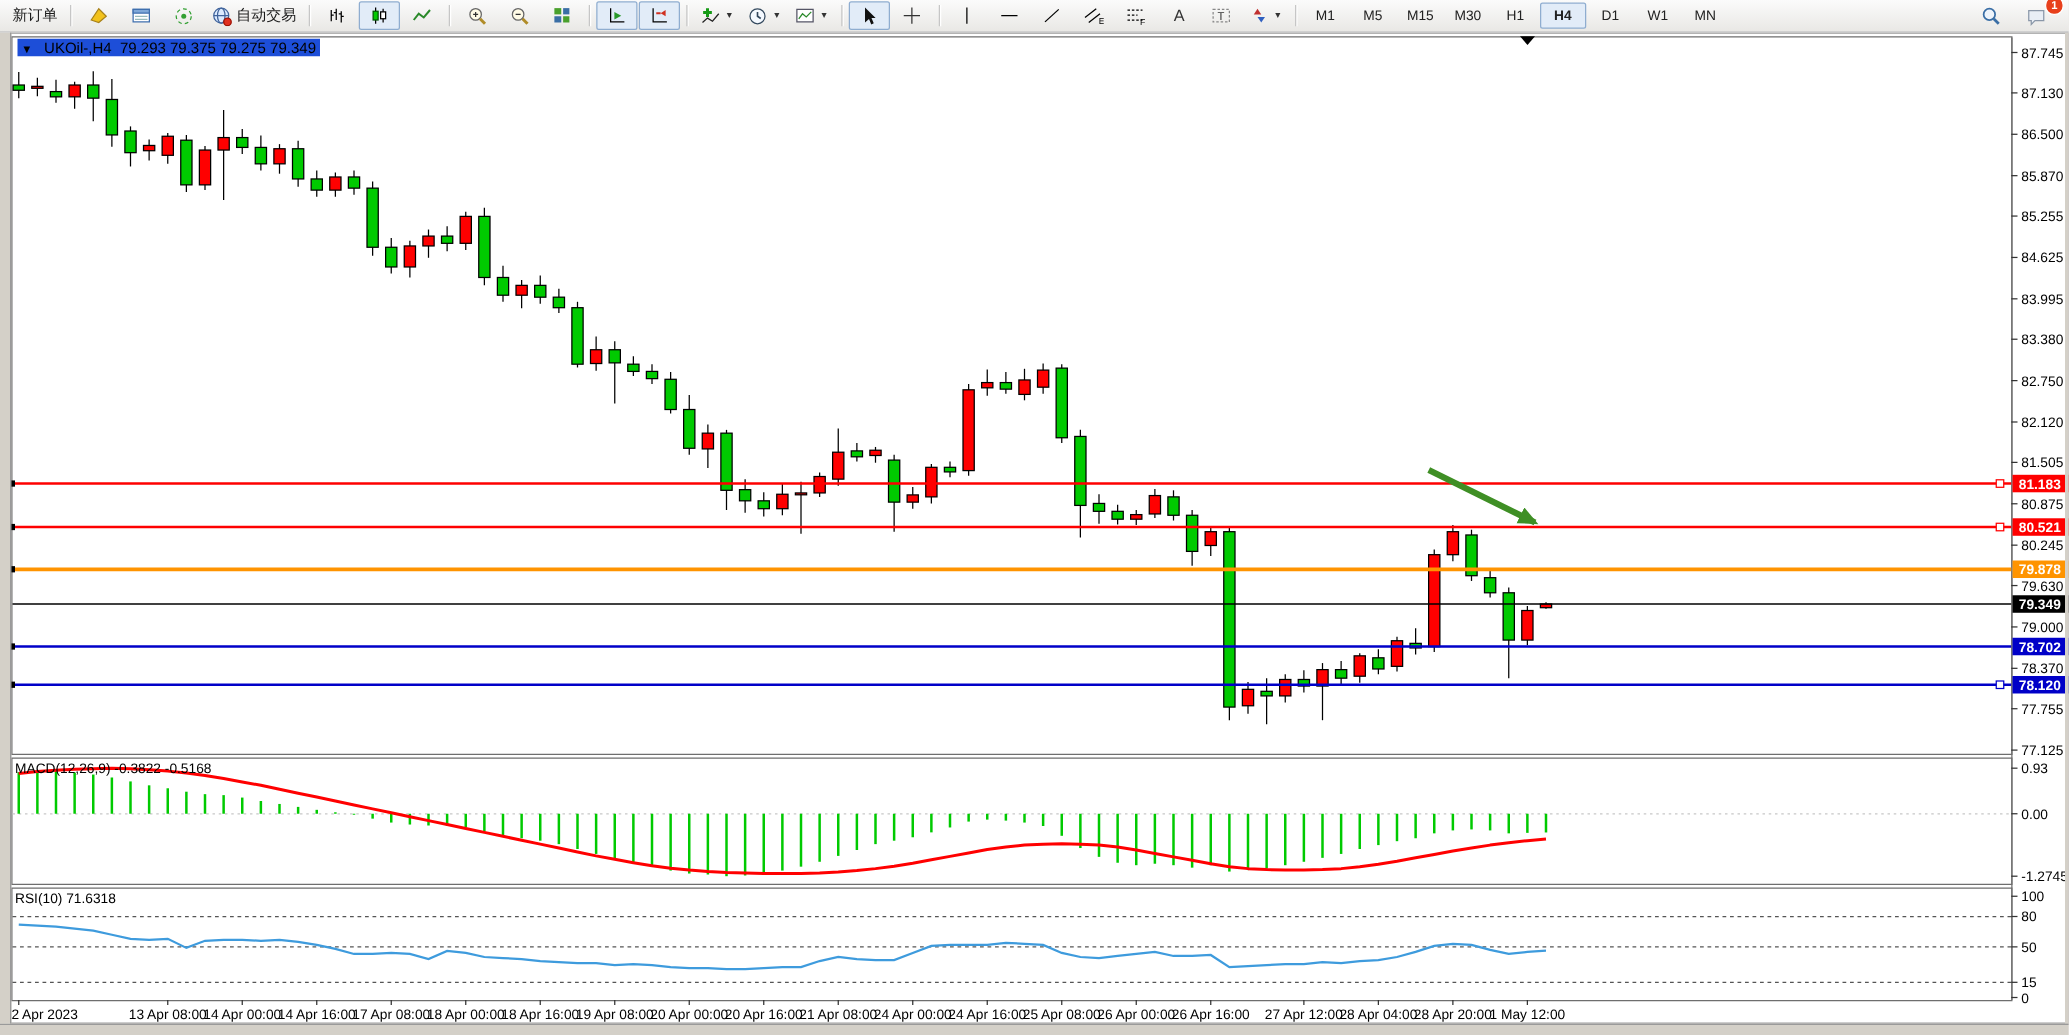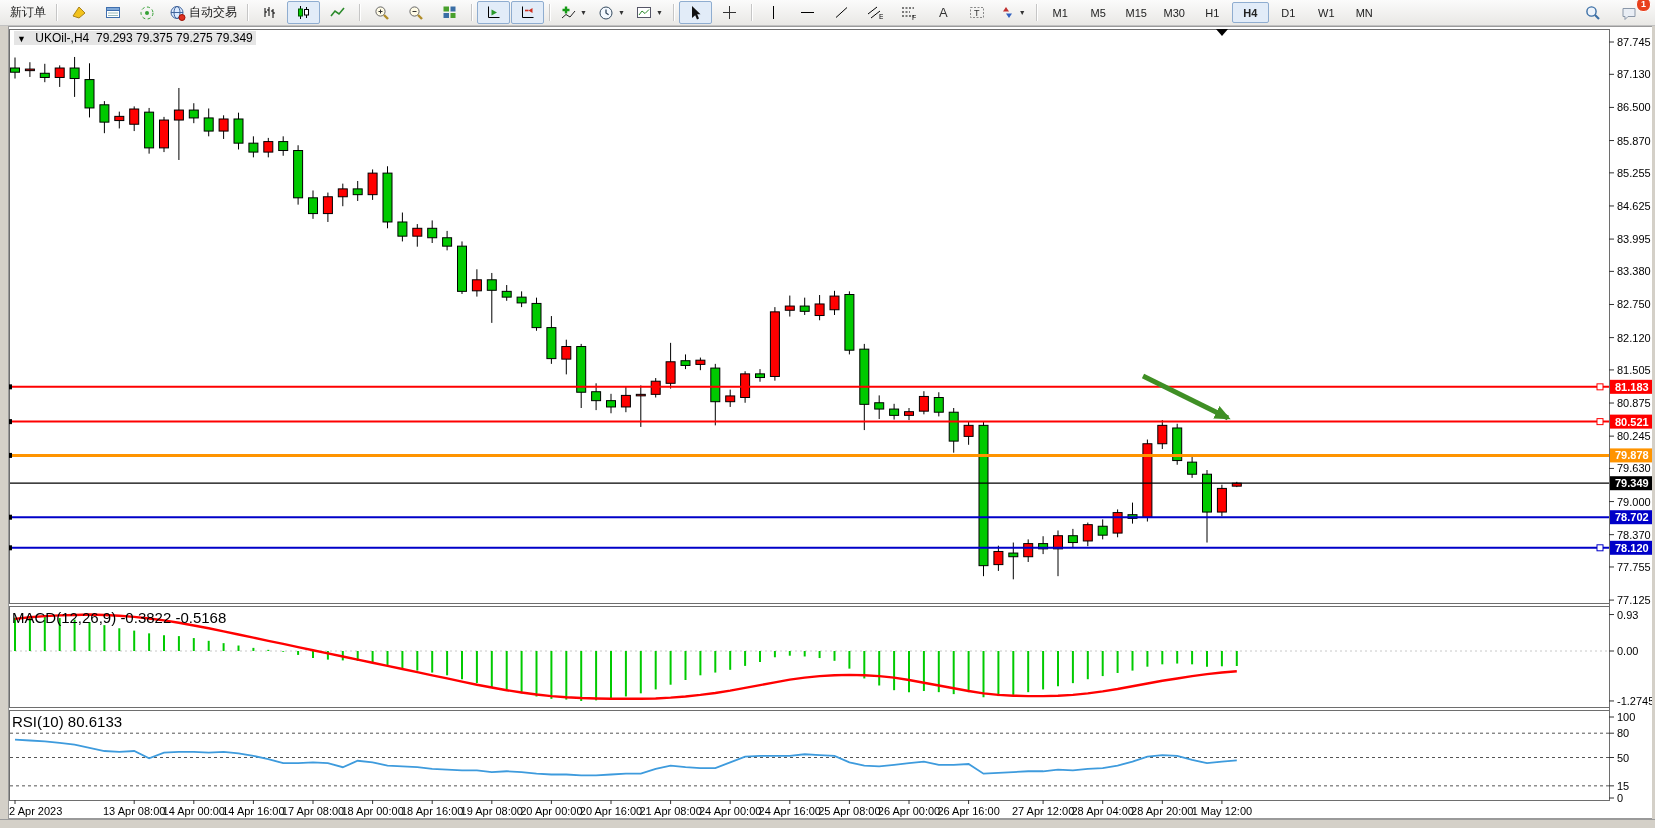--- a/index.html
+++ b/index.html
@@ -15,24 +15,24 @@
   .tb-sep{width:1px;height:17px;background:#c6c6c6;box-shadow:1px 0 0 #ffffff;margin:0 4px;flex:0 0 auto;}
   .caret{font-size:7px;color:#333;margin-left:1px;}
   .tf-btn{font-size:11px;color:#222;height:19px;padding:0 6px;}
   .tb-right{margin-left:auto;display:flex;align-items:center;gap:4px;padding-right:4px;}
   .chatwrap{position:relative;}
   .badge{position:absolute;top:-5px;right:-6px;min-width:13px;height:13px;border-radius:7px;
     background:#e8401c;color:#fff;font-size:9px;line-height:13px;text-align:center;font-weight:bold;
     border:1px solid #fff;}
   
   #chart-svg{position:absolute;left:0;top:0;z-index:1;}
-  .chart-title{position:absolute;left:14px;top:31px;z-index:3;font-size:12px;color:#000;background:#e5e5e5;
+  .chart-title{position:absolute;left:14px;top:31px;z-index:3;font-size:12px;color:#000;background:#1d4ed8;
     padding:0 3px;white-space:nowrap;}
   .chart-title .tri{font-size:9px;margin-right:6px;}
-  .ind-label{position:absolute;z-index:3;font-size:15px;color:#000;white-space:nowrap;}
+  .ind-label{position:absolute;z-index:3;font-size:11px;color:#000;white-space:nowrap;}
   #macd-label{left:12px;top:609px;}
   #rsi-label{left:12px;top:713px;}
   .bottom-strip{position:absolute;left:0;top:819px;width:1655px;height:9px;background:#d4d0c8;
     border-top:1px solid #9a9a9a;z-index:4;}
   .left-strip{position:absolute;left:0;top:26px;width:8px;height:793px;background:#d4d0c8;
     border-right:1px solid #9a9a9a;z-index:4;}
   .right-strip{position:absolute;left:1652px;top:26px;width:3px;height:793px;background:#d4d0c8;z-index:4;}
   svg text{font-family:"Liberation Sans",sans-serif;}
 </style>
 </head>
@@ -653,19 +653,19 @@
     <span>79.349</span>
   </div>
 
   <div class="ind-label" id="macd-label">
     <span>MACD(12,26,9)</span>
     <span>-0.3822</span>
     <span>-0.5168</span>
   </div>
   <div class="ind-label" id="rsi-label">
     <span>RSI(10)</span>
-    <span>80.6133</span>
+    <span>71.6318</span>
   </div>
 
   <div class="left-strip"></div>
   <div class="right-strip"></div>
   <div class="bottom-strip"></div>
 </div>
 
 </body></html>

